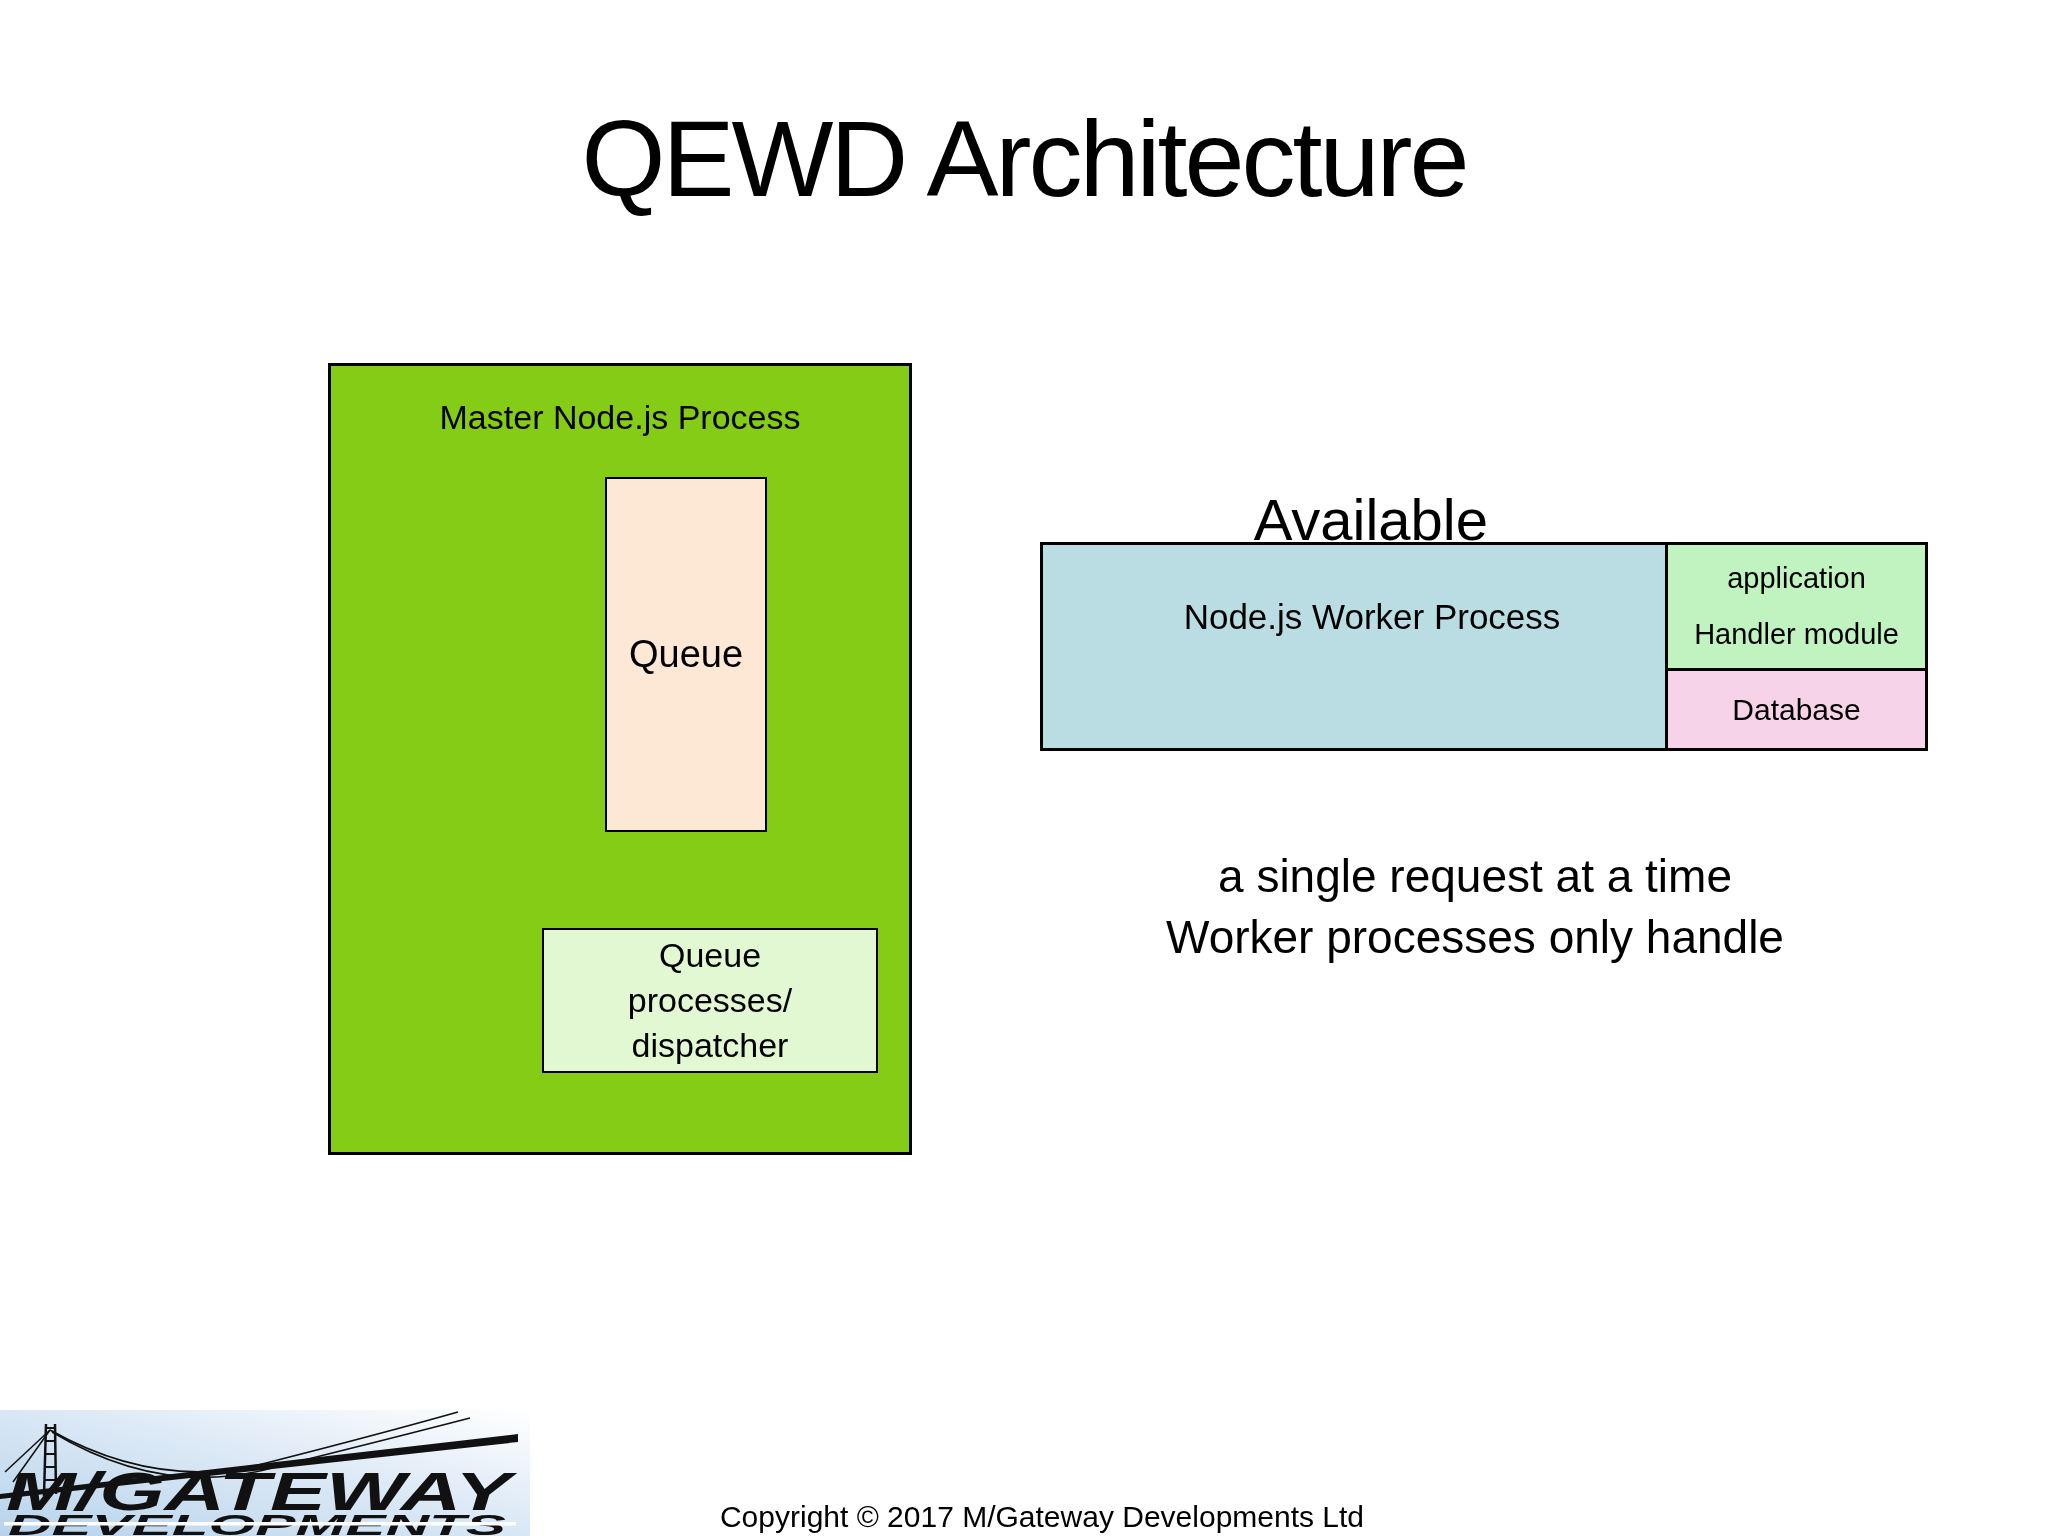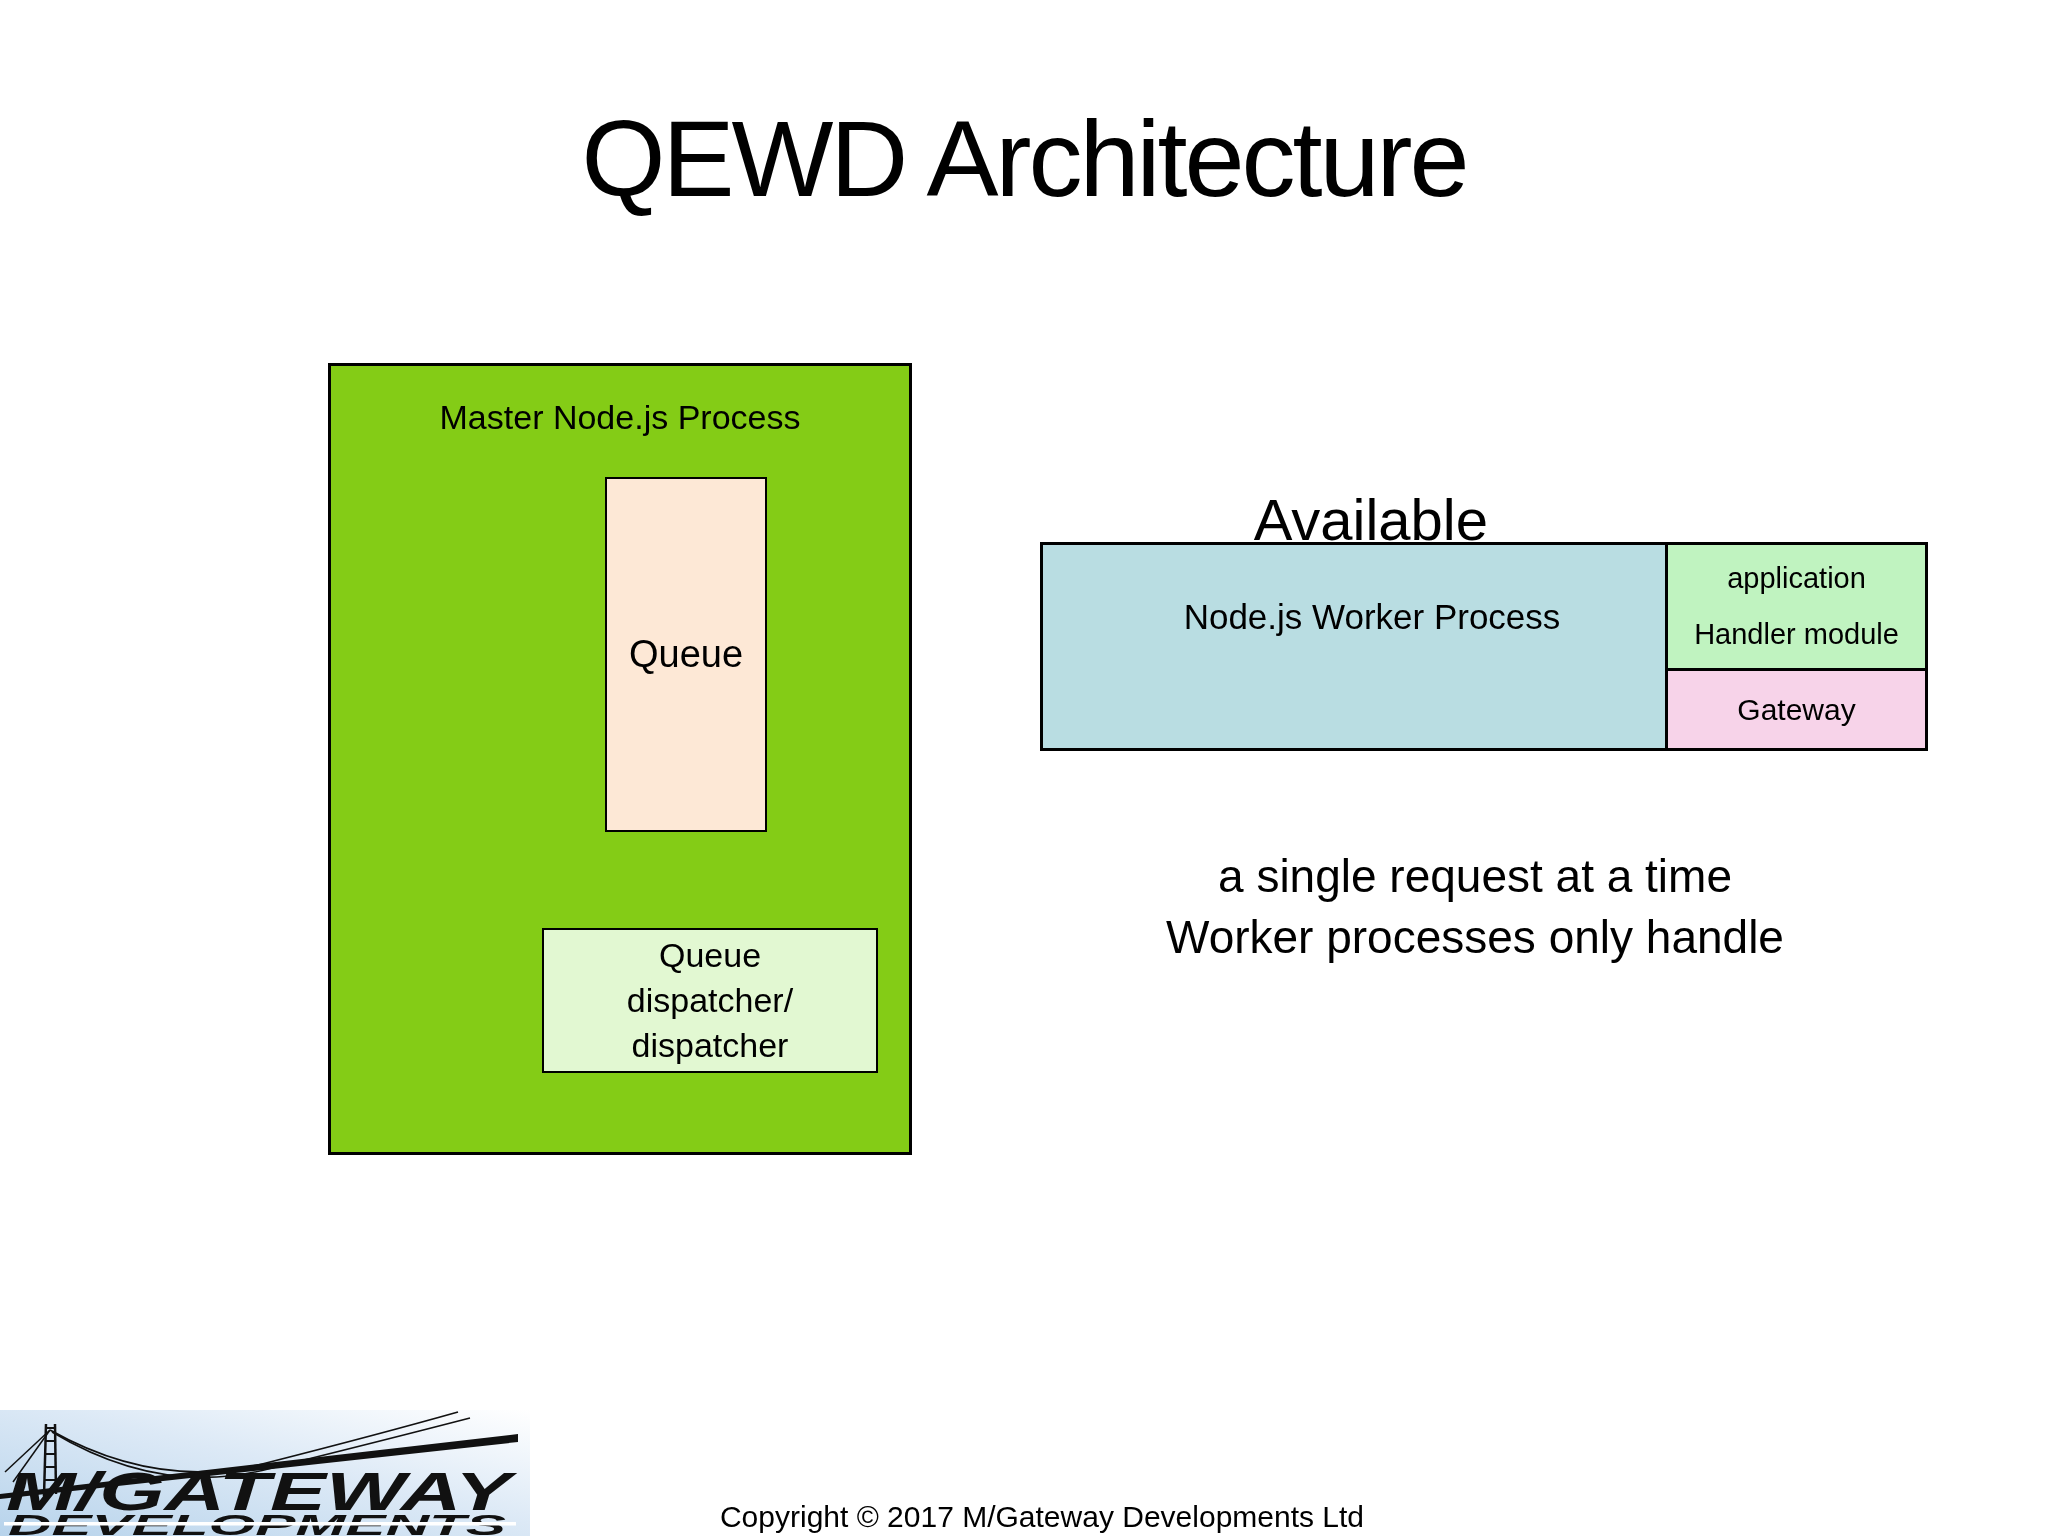--- a/index.html
+++ b/index.html
@@ -166,38 +166,38 @@
 
   <div class="title">QEWD Architecture</div>
 
   <div class="master-box">
     <div class="master-label">Master Node.js Process</div>
     <div class="queue-box">
       <span>Queue</span>
     </div>
     <div class="processor-box">
       <span>Queue</span>
-      <span>dispatcher/</span>
+      <span>processes/</span>
       <span>dispatcher</span>
     </div>
   </div>
 
   <div class="available-heading">Available</div>
 
   <div class="worker-row">
     <div class="worker-main">
       <span>Node.js Worker Process</span>
     </div>
     <div class="worker-side">
       <div class="handler-box">
         <span>application</span>
         <span>Handler module</span>
       </div>
       <div class="database-box">
-        <span>Gateway</span>
+        <span>Database</span>
       </div>
     </div>
   </div>
 
   <div class="note">
     <div>a single request at a time</div>
     <div>Worker processes only handle</div>
   </div>
 
   <div class="logo">

